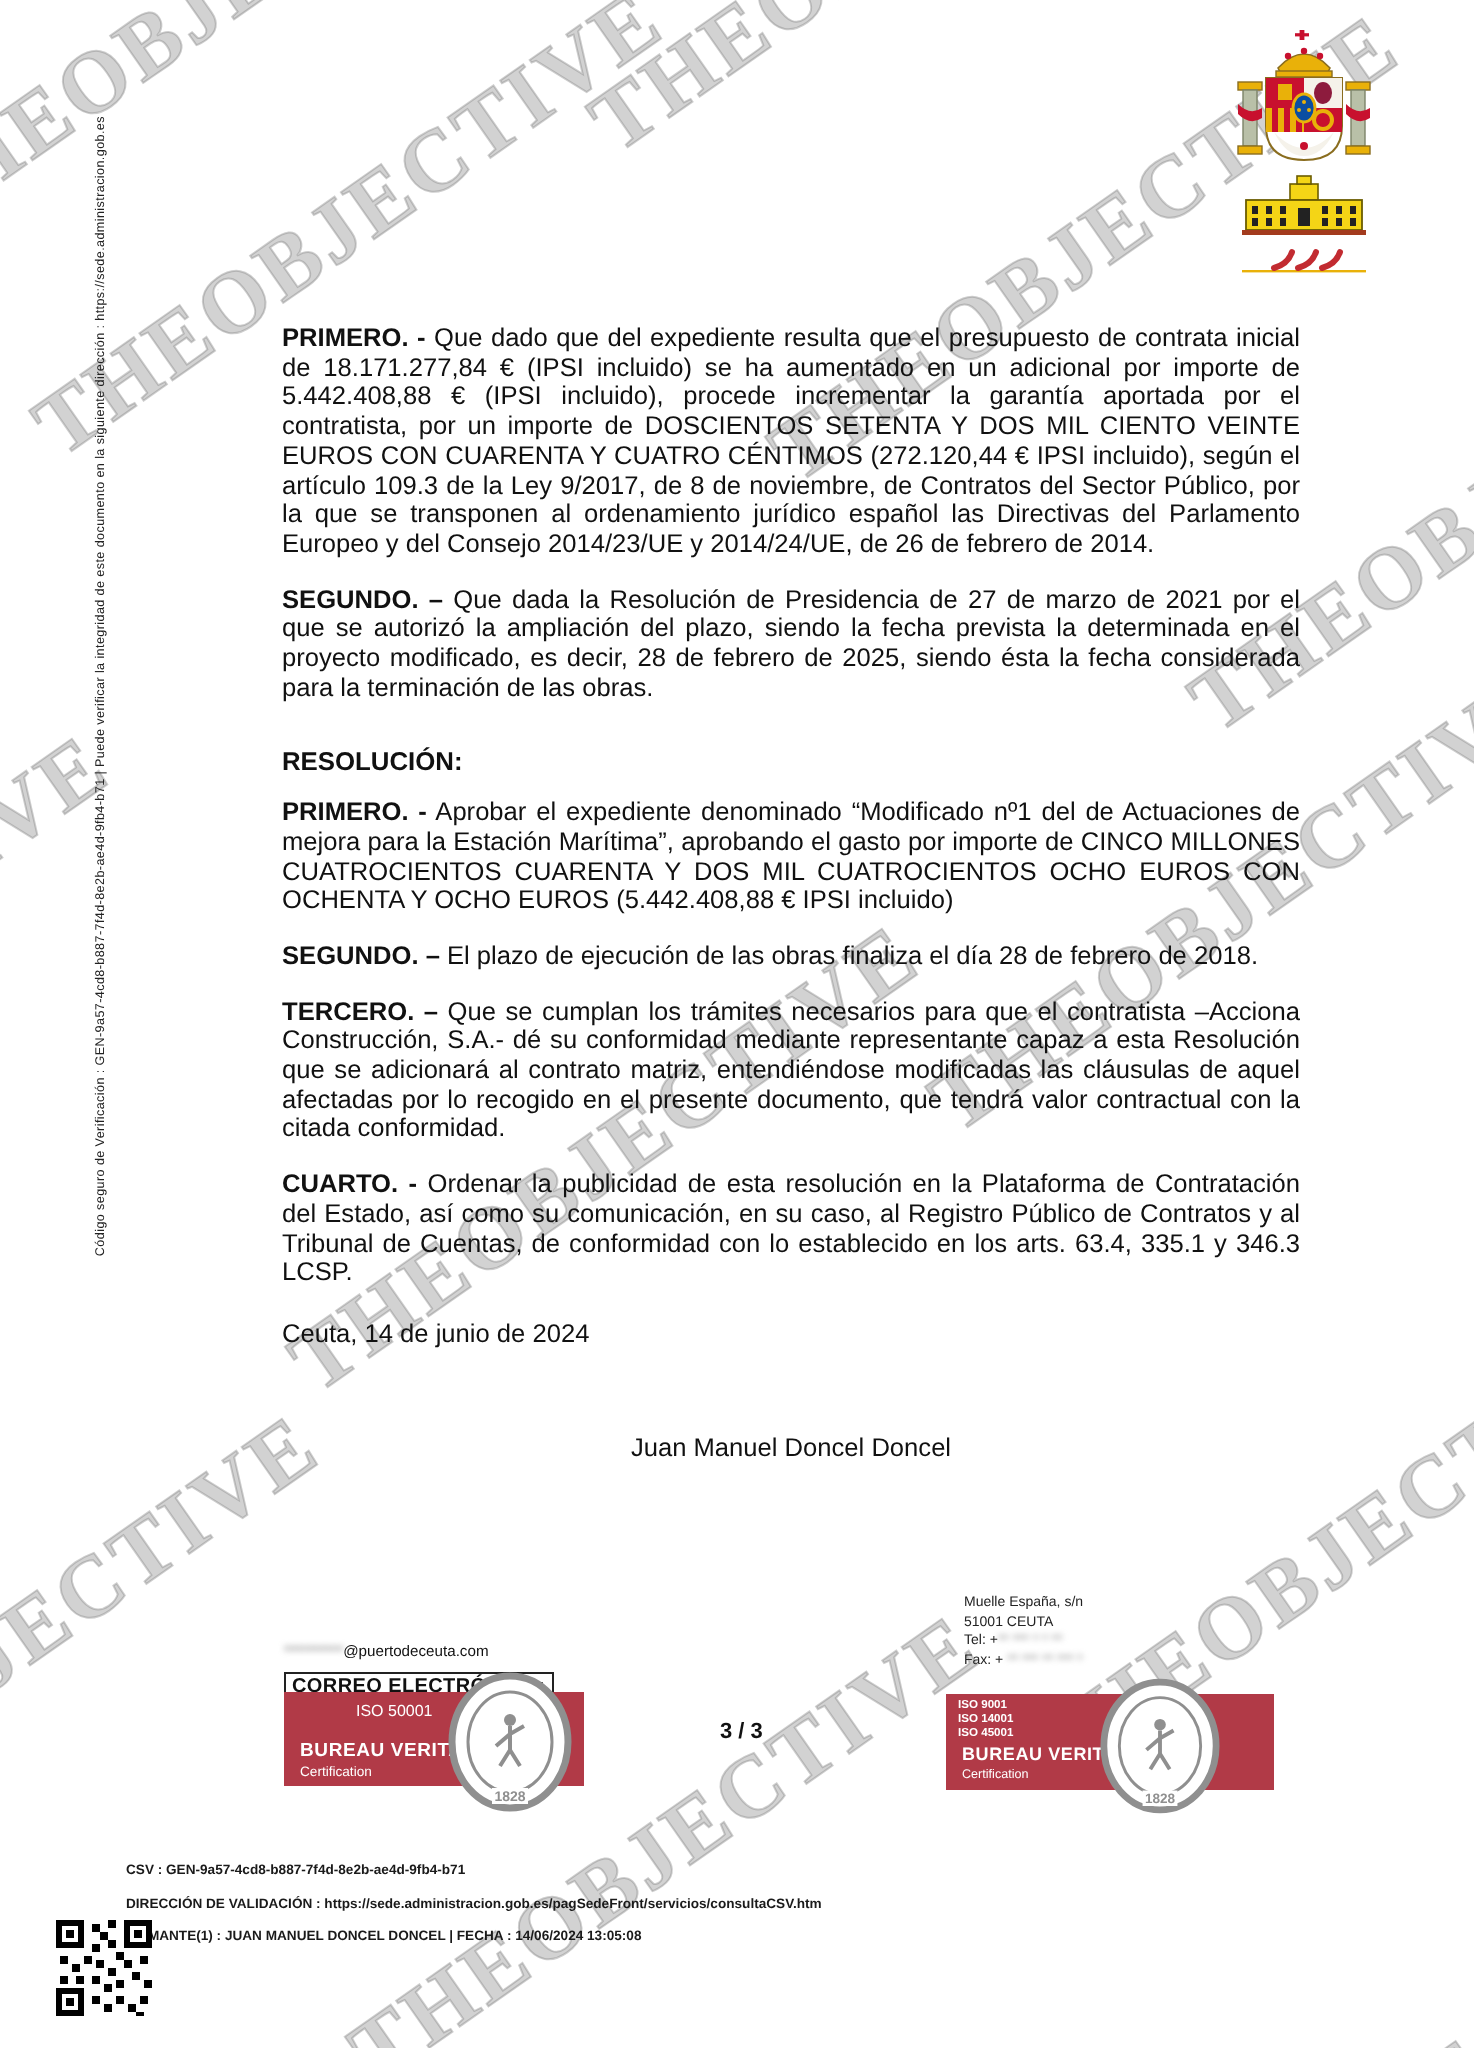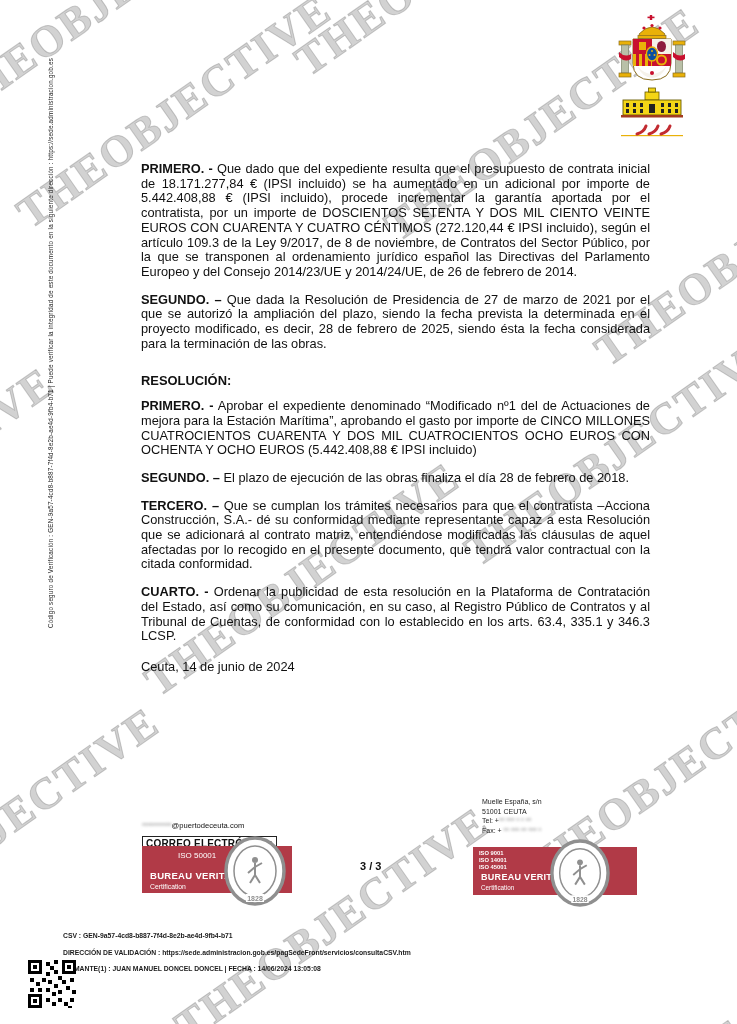--- a/index.html
+++ b/index.html
@@ -167,20 +167,21 @@
 
     <p><b>SEGUNDO. –</b><span> El plazo de ejecución de las obras finaliza el día 28 de febrero de 2018.</span></p>
 
     <p><b>TERCERO. –</b><span> Que se cumplan los trámites necesarios para que el contratista –Acciona Construcción, S.A.- dé su conformidad mediante representante capaz a esta Resolución que se adicionará al contrato matriz, entendiéndose modificadas las cláusulas de aquel afectadas por lo recogido en el presente documento, que tendrá valor contractual con la citada conformidad.</span></p>
 
     <p><b>CUARTO. -</b><span> Ordenar la publicidad de esta resolución en la Plataforma de Contratación del Estado, así como su comunicación, en su caso, al Registro Público de Contratos y al Tribunal de Cuentas, de conformidad con lo establecido en los arts. 63.4, 335.1 y 346.3 LCSP.</span></p>
 
     <div class="sig">
       <div>Ceuta, 14 de junio de 2024</div>
     </div>
+    <div class="sig-name">Juan Manuel Doncel Doncel</div>
   </div>
 
   <div class="email-box">
     <span>CORREO ELECTRÓNICO:</span>
   </div>
   <div class="email-line">
     <span class="redact">**********</span><span>@puertodeceuta.com</span>
   </div>
 
   <div class="pagenum">3 / 3</div>

